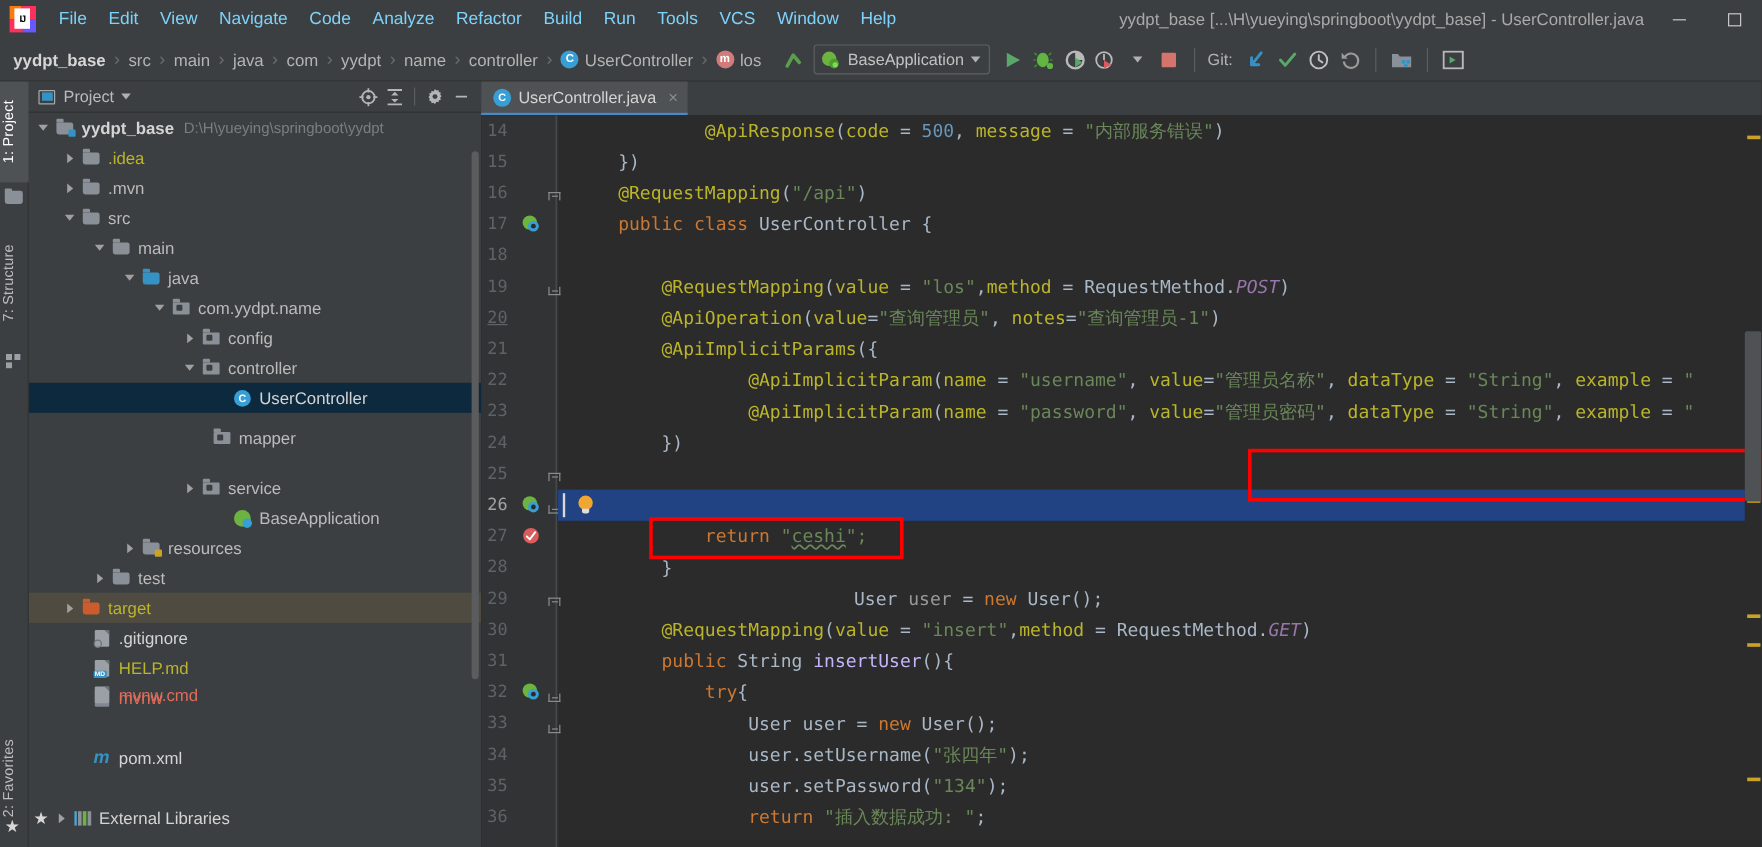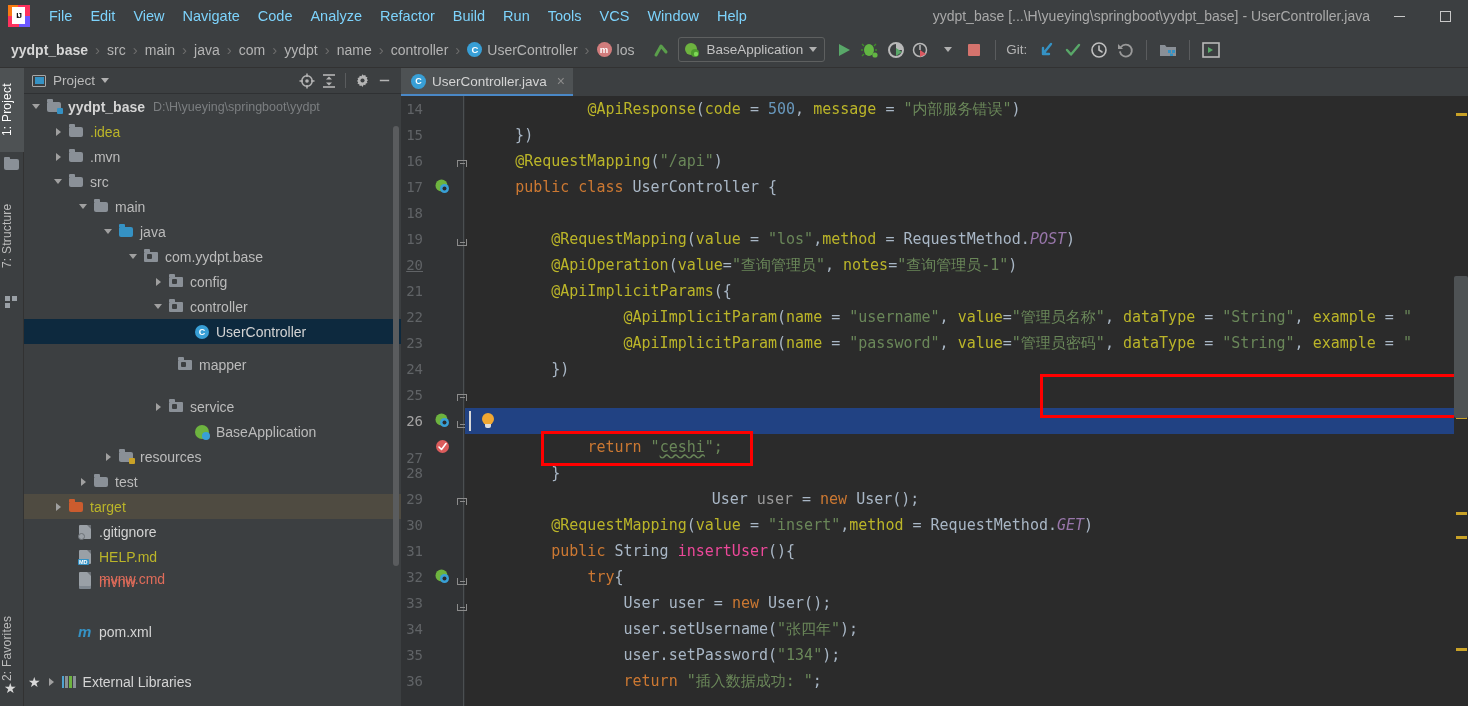--- a/index.html
+++ b/index.html
@@ -254,21 +254,21 @@
   }
   .bulb .g { position:absolute; left:1px; top:0; width:12px; height:12px; border-radius:50%; background:#f0a732; }
   .bulb .st { position:absolute; left:4px; top:11px; width:6px; height:4px; background:#ddd; border-radius:0 0 2px 2px; }
   .caretbar { position:absolute; left:4px; top:3px; width:2px; height:20px; background:#d8d8d8; }
 
   
   .t-kw   { color:#cc7832; }
   .t-str  { color:#6a8759; }
   .t-num  { color:#6897bb; }
   .t-ann  { color:#bbb529; }
-  .t-def  { color:#ec4899; }
+  .t-def  { color:#c4b5fd; }
   .t-pl   { color:#a9b7c6; }
   .t-stat { color:#9876aa; font-style:italic; }
   .t-prm  { color:#9a9a9a; }
   .t-err  { color:#6a8759; text-decoration:underline wavy #6a8759; text-decoration-skip-ink:none; }
 
   
   .redbox { position:absolute; border:3px solid #ff0000; pointer-events:none; }
 
   
   .markergut { position:absolute; right:0; top:28px; width:14px; height:610px; background:#2b2b2b; }
@@ -538,21 +538,21 @@
             <span class="folder blue"></span>
           </span>
         <span class="lbl">java</span>
       </div>
 
       <div class="row" style="position:absolute; top:150px; left:0; right:0; padding-left:103px;">
         <span class="arrow d"></span>
         <span class="ico">
             <span class="pkg"></span>
           </span>
-        <span class="lbl">com.yydpt.base</span>
+        <span class="lbl">com.yydpt.name</span>
       </div>
 
       <div class="row" style="position:absolute; top:175px; left:0; right:0; padding-left:128px;">
         <span class="arrow r"></span>
         <span class="ico">
             <span class="pkg"></span>
           </span>
         <span class="lbl">config</span>
       </div>
 
@@ -700,21 +700,21 @@
         <span class="lnum" style="top:83px;">17</span>
         <span class="lnum" style="top:109px;">18</span>
         <span class="lnum" style="top:135px;">19</span>
         <span class="lnum" style="top:161px;text-decoration:underline;">20</span>
         <span class="lnum" style="top:187px;">21</span>
         <span class="lnum" style="top:213px;">22</span>
         <span class="lnum" style="top:239px;">23</span>
         <span class="lnum" style="top:265px;">24</span>
         <span class="lnum" style="top:291px;">25</span>
         <span class="lnum cur" style="top:317px;">26</span>
-        <span class="lnum" style="top:354px;">27</span>
+        <span class="lnum" style="top:343px;">27</span>
         <span class="lnum" style="top:369px;">28</span>
         <span class="lnum" style="top:395px;">29</span>
         <span class="lnum" style="top:421px;">30</span>
         <span class="lnum" style="top:447px;">31</span>
         <span class="lnum" style="top:473px;">32</span>
         <span class="lnum" style="top:499px;">33</span>
         <span class="lnum" style="top:525px;text-align:right;">34</span>
         <span class="lnum" style="top:551px;">35</span>
         <span class="lnum" style="top:577px;">36</span>
 

